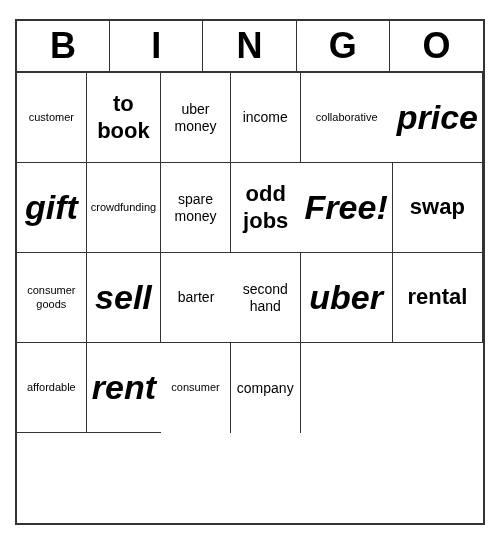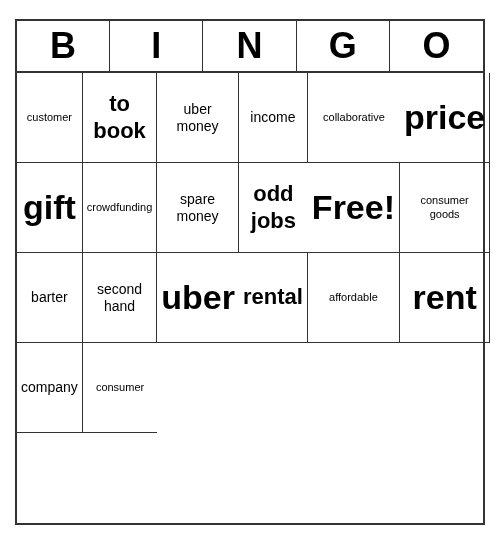--- a/index.html
+++ b/index.html
@@ -80,20 +80,21 @@
     }
 
     .size-large {
       font-size: 22px;
       font-weight: bold;
     }
 
     .size-xlarge {
       font-size: 34px;
       font-weight: bold;
+      font-style: italic;
     }
   </style>
 </head>
 <body>
 
 <div class="bingo-card">
   <div class="bingo-header">
   <div class="bingo-header-cell">B</div>
       <div class="bingo-header-cell">I</div>
       <div class="bingo-header-cell">N</div>
@@ -128,40 +129,46 @@
       <div class="bingo-cell">
         <span class="size-medium">spare money</span>
       </div>
       <div class="bingo-cell">
         <span class="size-large">odd jobs</span>
       </div>
       <div class="bingo-cell">
         <span class="size-xlarge">Free!</span>
       </div>
       <div class="bingo-cell">
+        <span class="size-large">swap</span>
+      </div>
+      <div class="bingo-cell">
         <span class="size-small">consumer goods</span>
+      </div>
+      <div class="bingo-cell">
+        <span class="size-xlarge">sell</span>
       </div>
       <div class="bingo-cell">
         <span class="size-medium">barter</span>
       </div>
       <div class="bingo-cell">
         <span class="size-medium">second hand</span>
       </div>
       <div class="bingo-cell">
         <span class="size-xlarge">uber</span>
       </div>
       <div class="bingo-cell">
         <span class="size-large">rental</span>
       </div>
       <div class="bingo-cell">
         <span class="size-small">affordable</span>
       </div>
       <div class="bingo-cell">
         <span class="size-xlarge">rent</span>
       </div>
       <div class="bingo-cell">
-        <span class="size-medium">company</span>
+        <span class="size-small">consumer</span>
       </div>
       <div class="bingo-cell">
-        <span class="size-small">consumer</span>
+        <span class="size-medium">company</span>
       </div>
     </div>
 </div>
 
 </body></html>

